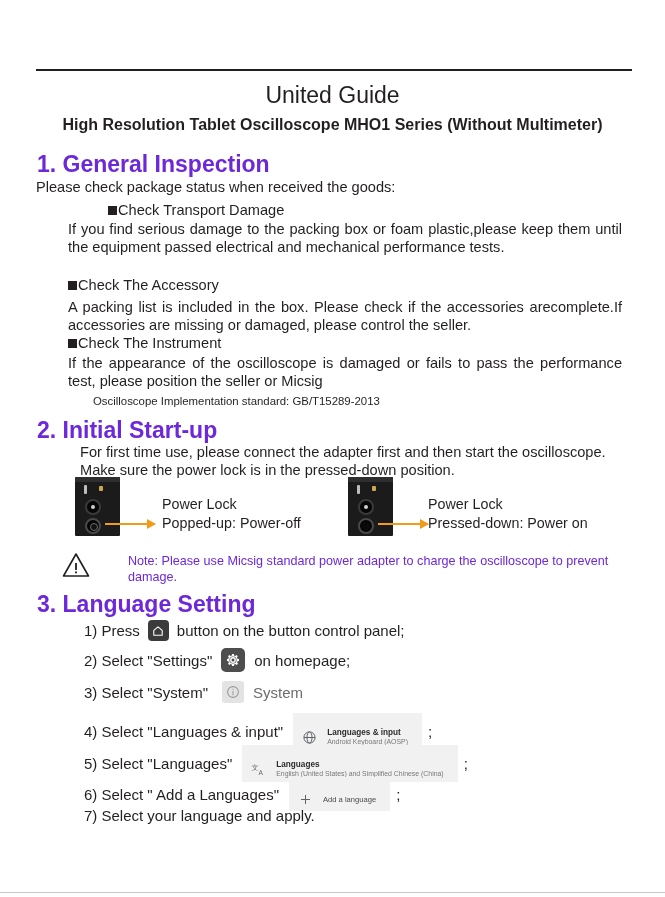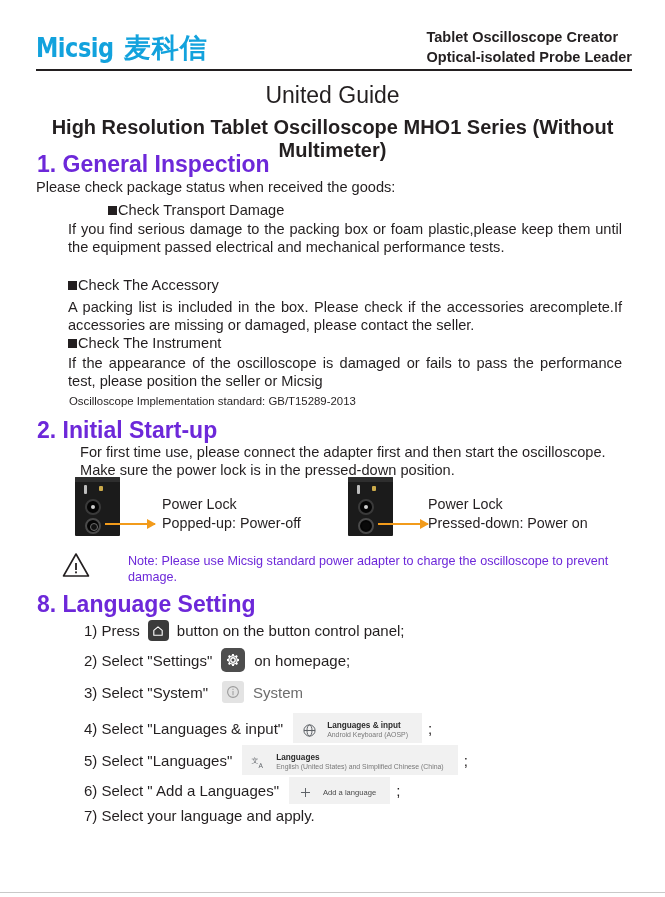--- a/index.html
+++ b/index.html
@@ -84,21 +84,21 @@
     font-size: 23px;
     line-height: 1.2;
     color: #231f20;
   }
   .doc-subtitle {
     position: absolute;
     left: 0;
     top: 116px;
     width: 665px;
     text-align: center;
-    font-size: 20px;
+    font-size: 16px;
     font-weight: bold;
     color: #231f20;
   }
 
   
   .sec-head {
     position: absolute;
     left: 37px;
     font-size: 23px;
     font-weight: bold;
@@ -127,20 +127,21 @@
     height: 9px;
     background: #231f20;
     margin-right: 1px;
     vertical-align: 0px;
   }
   .small-note {
     position: absolute;
     font-size: 11.4px;
     color: #231f20;
     white-space: nowrap;
+    margin-left: 24px;
   }
 
   
   .panel {
     position: absolute;
     width: 45px;
     height: 59px;
     background: #1b1b1b;
     border-radius: 1px;
     overflow: hidden;
@@ -273,21 +274,21 @@
   .sys-label {
     font-size: 15px;
     color: #6d6d6d;
   }
 
   .and-row {
     display: inline-flex;
     align-items: center;
     gap: 10px;
     background: #f1f1f1;
-    padding: 8px 14px 4px 9px;
+    padding: 15px 14px 4px 9px;
     margin: 0 6px 0 10px;
     flex: none;
   }
   .and-row .ico { width: 15px; height: 15px; flex: none; }
   .and-row .tt { line-height: 1.22; }
   .and-row .t1 { font-size: 8.2px; color: #2b2b2b; font-weight: bold; }
   .and-row .t2 { font-size: 6.9px; color: #787878; }
   .and-row .t-plain { font-size: 7.6px; color: #4a4a4a; }
 
   .semi { font-size: 15px; color: #231f20; }
@@ -299,47 +300,37 @@
     width: 665px;
     height: 0;
     border-top: 1px solid #c9c9c9;
   }
 </style>
 </head>
 <body>
 
 <div class="page">
 
-  <div class="header">
-    <div class="logo">
-      <span class="logo-en">Micsig</span>
-      <span class="logo-cn">麦科信</span>
-    </div>
-    <div class="header-tagline">
-      <div>Tablet Oscilloscope Creator</div>
-      <div>Optical-isolated Probe Leader</div>
-    </div>
-  </div>
   <div class="header-rule"></div>
 
   <div class="doc-title">United Guide</div>
   <div class="doc-subtitle">High Resolution Tablet Oscilloscope MHO1 Series (Without Multimeter)</div>
 
   <div class="sec-head" style="top:151px;">1. General Inspection</div>
   <div class="body-txt" style="left:36px; top:178px; width:600px;">Please check package status when received the goods:</div>
 
   <div class="bullet-line" style="left:68px; top:202px;padding-left:40px;">
     <span class="sq"></span><span>Check Transport Damage</span>
   </div>
   <div class="body-txt just" style="left:68px; top:220px; width:554px;">If you find serious damage to the packing box or foam plastic,please keep them until the equipment passed electrical and mechanical performance tests.</div>
 
   <div class="bullet-line" style="left:68px; top:277px;">
     <span class="sq"></span><span>Check The Accessory</span>
   </div>
-  <div class="body-txt just" style="left:68px; top:298px; width:554px;">A packing list is included in the box. Please check if the accessories arecomplete.If accessories are missing or damaged, please contact the seller.</div>
+  <div class="body-txt just" style="left:68px; top:298px; width:554px;">A packing list is included in the box. Please check if the accessories arecomplete.If accessories are missing or damaged, please control the seller.</div>
 
   <div class="bullet-line" style="left:68px; top:335px;">
     <span class="sq"></span><span>Check The Instrument</span>
   </div>
   <div class="body-txt just" style="left:68px; top:354px; width:554px;">If the appearance of the oscilloscope is damaged or fails to pass the performance test, please position the seller or Micsig</div>
 
   <div class="small-note" style="left:69px; top:395px;">Oscilloscope Implementation standard: GB/T15289-2013</div>
 
   <div class="sec-head" style="top:417px;text-align:center;">2. Initial Start-up</div>
   <div class="body-txt" style="left:80px; top:443px; width:545px;">For first time use, please connect the adapter first and then start the oscilloscope. Make sure the power lock is  in the pressed-down position.</div>
@@ -368,21 +359,21 @@
     <div>Pressed-down: Power on</div>
   </div>
 
   <svg class="warn-tri" style="left:62px; top:552px;" viewBox="0 0 28 26">
     <path d="M14 2 L26.5 24 L1.5 24 Z" fill="none" stroke="#231f20" stroke-width="1.6" stroke-linejoin="round"></path>
     <rect x="13.1" y="11" width="1.8" height="7" fill="#231f20"></rect>
     <rect x="13.1" y="19.4" width="1.8" height="1.9" fill="#231f20"></rect>
   </svg>
   <div class="note-txt" style="left:95px; top:553px; width:520px;">Note: Please use Micsig standard power adapter to charge the oscilloscope to prevent damage.</div>
 
-  <div class="sec-head" style="top:591px;">8. Language Setting</div>
+  <div class="sec-head" style="top:591px;">3. Language Setting</div>
 
   <div class="step" style="left:84px; top:620px;">
     <span class="txt">1)</span>&nbsp;
     <span class="txt">Press</span>
     <span class="key-icon">
       <svg width="12" height="12" viewBox="0 0 12 12">
         <path d="M6 1.8 L10.2 5.4 L10.2 10.2 L1.8 10.2 L1.8 5.4 Z" fill="none" stroke="#ffffff" stroke-width="1.1" stroke-linejoin="round"></path>
       </svg>
     </span>
     <span class="txt">button on the button control panel;</span>

